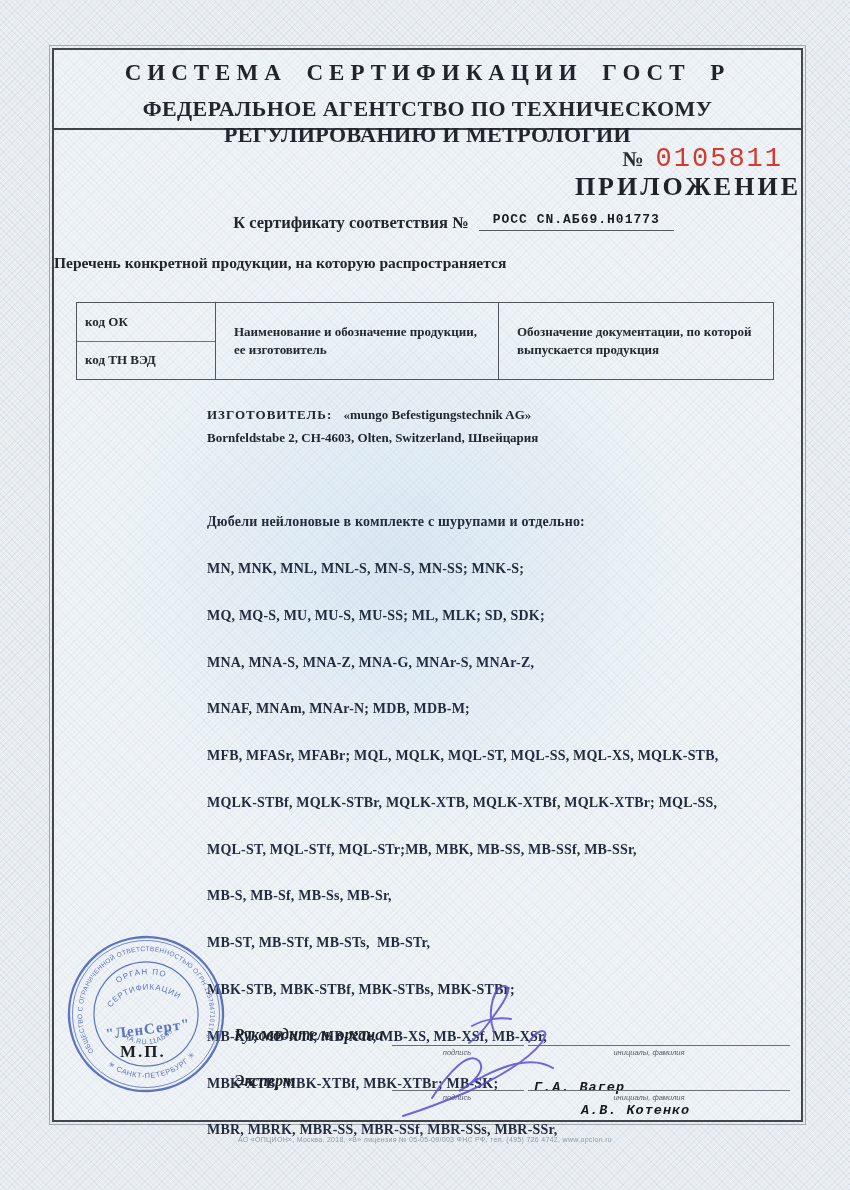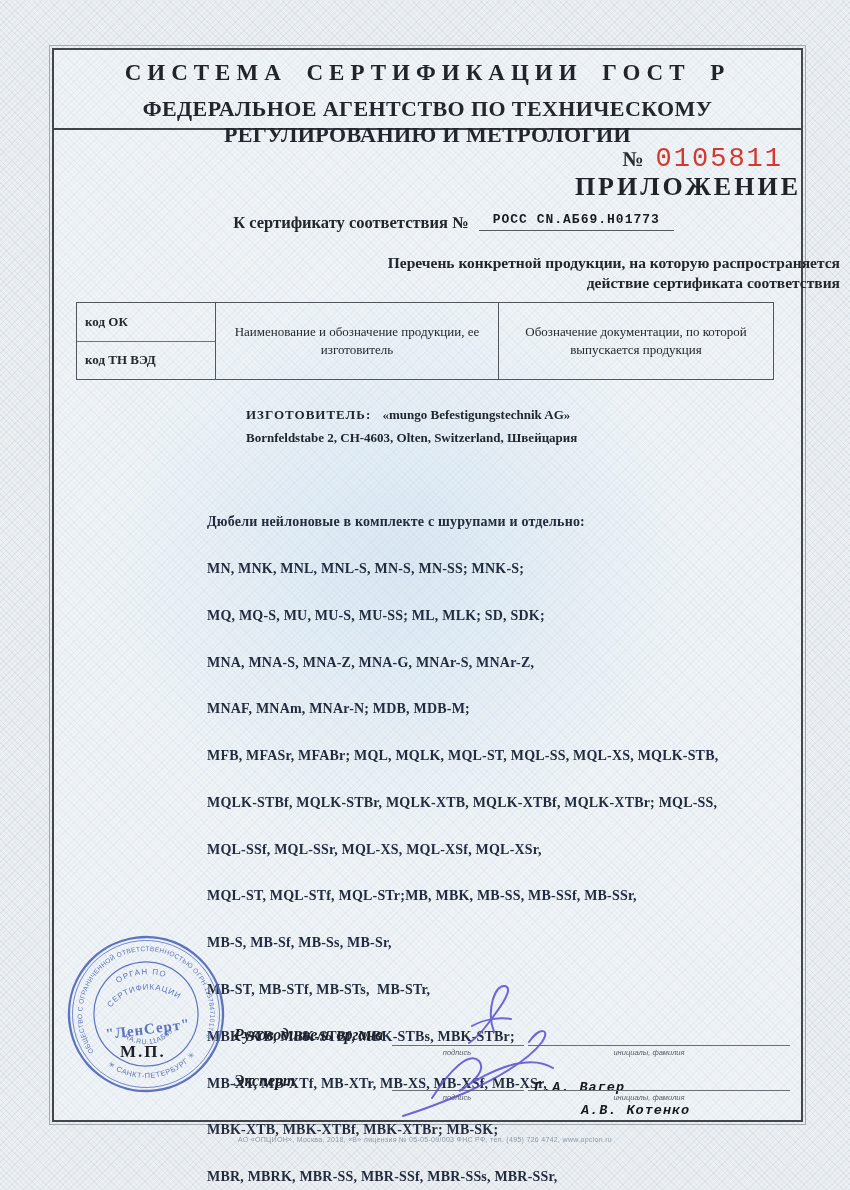--- a/index.html
+++ b/index.html
@@ -34,33 +34,33 @@
   .numsign { font-size:21px; font-weight:bold; color:#2a2e34; }
   .formnum { font-family:"Liberation Mono", monospace; font-size:27px; color:#d23a31; letter-spacing:2px; }
   .title { position:absolute; top:122px; width:100%; text-align:right;
            font-size:26px; font-weight:bold; letter-spacing:3px; color:#20242a; }
   .certrow { position:absolute; top:163px; width:100%; display:flex; justify-content:center;
              align-items:flex-end; transform:translateX(26px); }
   .certlabel { font-size:16.5px; font-weight:bold; color:#22262c; }
   .certval { font-family:"Liberation Mono", monospace; font-size:13px; font-weight:bold; color:#181c22;
              border-bottom:1px solid #565b62; padding:0 14px 3px; margin-left:10px;
              transform:translateY(-2px); letter-spacing:1px; white-space:nowrap; }
-  .purpose { position:absolute; top:203px; width:100%; text-align:right;
-             font-size:15.5px; font-weight:bold; line-height:20px; color:#22262c;margin-left:39px; }
+  .purpose { position:absolute; top:203px; width:100%; text-align:left;
+             font-size:15.5px; font-weight:bold; line-height:20px; color:#22262c; }
   .table { position:absolute; top:252px; left:22px; width:698px; height:78px;
            border:1.5px solid #53575d; display:flex; }
   .t-left { width:139px; border-right:1.5px solid #53575d; display:flex; flex-direction:column; }
   .t-left .cell { flex:1; display:flex; align-items:center; padding-left:8px;
                   font-size:13px; font-weight:bold; }
   .t-left .cell:first-child { border-bottom:1px solid #707479; }
   .t-mid { width:283px; border-right:1.5px solid #53575d; }
-  .t-mid, .t-right { display:flex; align-items:center; justify-content:center; text-align:center;
-                     font-size:13px; font-weight:normal; line-height:1.4; padding:0 18px; }
+  .t-mid, .t-right { display:flex; align-items:center; justify-content:center; 
+                     font-size:13px; font-weight:bold; line-height:1.4; padding:0 18px; }
   .t-right { flex:1; }
-  .manu { position:absolute; left:153px; top:357px; font-size:13px; font-weight:bold; color:#20262f;margin-left:39px; }
+  .manu { position:absolute; left:153px; top:357px; font-size:13px; font-weight:bold; color:#20262f; }
   .manu .l1 span { margin-right:8px; }
   .manu .l1 .mlabel { letter-spacing:1px; }
   .manu .l2 { margin-top:7px; }
   .products { position:absolute; left:153px; top:433px; font-size:14px; font-weight:bold;
               line-height:15.6px; letter-spacing:.2px; color:#232c3e; white-space:pre; }
   .sig-label { font-size:16px; font-weight:bold; color:#1d2127; }
   .sig-line { border-bottom:1px solid #6a6f76; height:1px; }
   .sig-cap { font-size:7.5px; color:#565c64; font-family:"Liberation Sans", sans-serif; text-align:center; }
   .sig-name { font-family:"Liberation Mono", monospace; font-size:13.5px; font-weight:bold;
               letter-spacing:1px; color:#15181d; white-space:nowrap; }
@@ -91,21 +91,20 @@
 
   <div class="title">ПРИЛОЖЕНИЕ</div>
 
   <div class="certrow">
     <span class="certlabel">К сертификату соответствия №</span>
     <span class="certval">РОСС CN.АБ69.Н01773</span>
   </div>
 
   <div class="purpose">
     <div>Перечень конкретной продукции,  на которую распространяется</div>
-    <div>действие сертификата соответствия</div>
   </div>
 
   <div class="table">
     <div class="t-left">
       <div class="cell">код ОК</div>
       <div class="cell">код ТН ВЭД</div>
     </div>
     <div class="t-mid">Наименование и обозначение продукции, ее изготовитель</div>
     <div class="t-right">Обозначение документации, по которой выпускается продукция</div>
   </div>
@@ -119,21 +118,20 @@
   </div>
 
   <div class="products">
     <div>Дюбели нейлоновые в комплекте с шурупами и отдельно:</div>
     <div>MN, MNK, MNL, MNL-S, MN-S, MN-SS; MNK-S;</div>
     <div>MQ, MQ-S, MU, MU-S, MU-SS; ML, MLK; SD, SDK;</div>
     <div>MNA, MNA-S, MNA-Z, MNA-G, MNAr-S, MNAr-Z,</div>
     <div>MNAF, MNAm, MNAr-N; MDB, MDB-M;</div>
     <div>MFB, MFASr, MFABr; MQL, MQLK, MQL-ST, MQL-SS, MQL-XS, MQLK-STB,</div>
     <div>MQLK-STBf, MQLK-STBr, MQLK-XTB, MQLK-XTBf, MQLK-XTBr; MQL-SS,</div>
-    <div>MQL-SSf, MQL-SSr, MQL-XS, MQL-XSf, MQL-XSr,</div>
     <div>MQL-ST, MQL-STf, MQL-STr;MB, MBK, MB-SS, MB-SSf, MB-SSr,</div>
     <div>MB-S, MB-Sf, MB-Ss, MB-Sr,</div>
     <div>MB-ST, MB-STf, MB-STs,  MB-STr,</div>
     <div>MBK-STB, MBK-STBf, MBK-STBs, MBK-STBr;</div>
     <div>MB-XT, MB-XTf, MB-XTr, MB-XS, MB-XSf, MB-XSr,</div>
     <div>MBK-XTB, MBK-XTBf, MBK-XTBr; MB-SK;</div>
     <div>MBR, MBRK, MBR-SS, MBR-SSf, MBR-SSs, MBR-SSr,</div>
     
     
     

